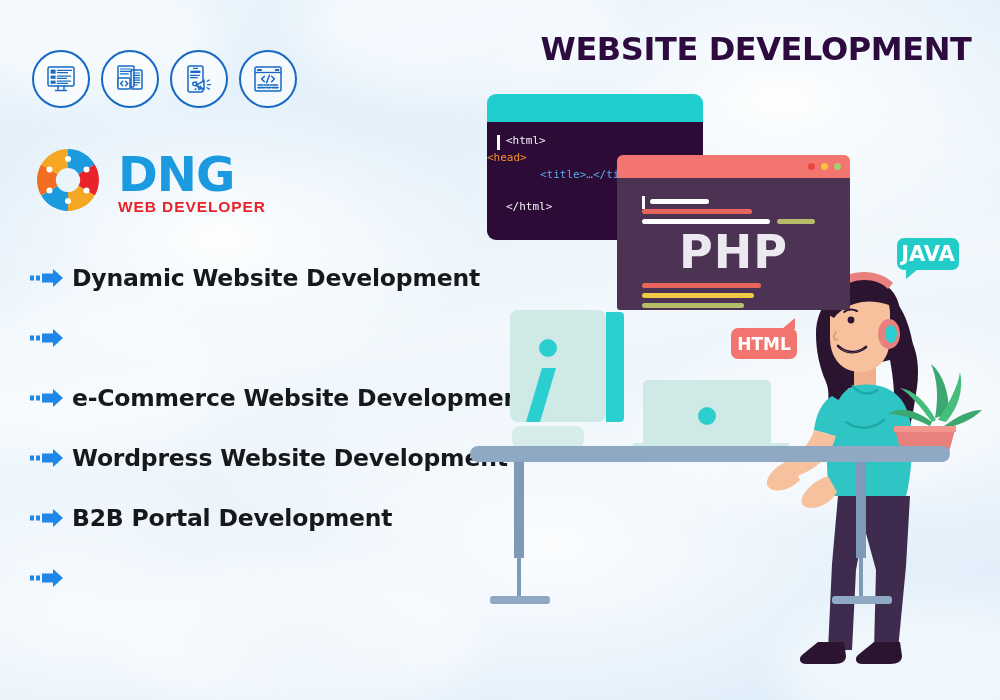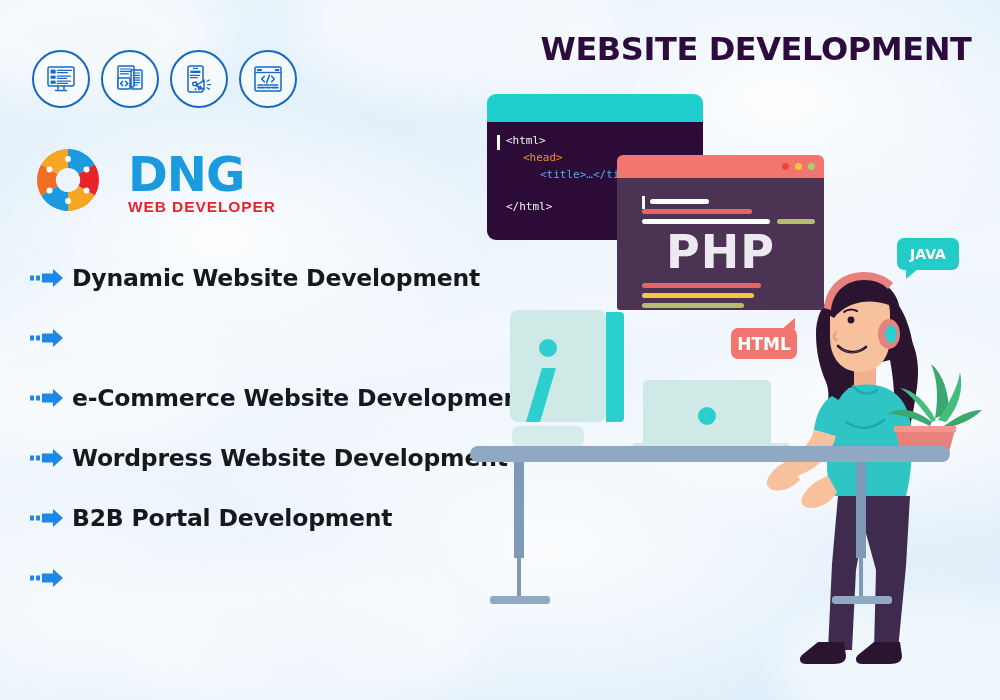--- a/index.html
+++ b/index.html
@@ -23,21 +23,21 @@
   
   #icon-row{position:absolute;left:32px;top:50px;display:flex;gap:11px;}
   .icon-circle{
     width:58px;height:58px;border-radius:50%;
     border:2.6px solid #1769c4;background:rgba(255,255,255,.55);
     display:flex;align-items:center;justify-content:center;box-sizing:border-box;
   }
   .icon-circle svg{display:block;}
 
   
-  #logo{position:absolute;left:30px;top:142px;display:flex;align-items:center;gap:22px;}
+  #logo{position:absolute;left:30px;top:142px;display:flex;align-items:center;gap:12px;}
   #logo-mark{width:76px;height:76px;position:relative;flex:none;}
   #logo-text{display:flex;flex-direction:column;line-height:1;padding-top:4px;}
   #logo-dng{font-size:48px;font-weight:bold;color:#1b9ae0;letter-spacing:-1px;
             font-family:"DejaVu Sans","Liberation Sans",sans-serif;}
   #logo-sub{font-size:15.5px;font-weight:bold;color:#e8232a;letter-spacing:.9px;margin-top:1px;
             font-family:"Liberation Sans",sans-serif;}
 
   
   #service-list{position:absolute;left:30px;top:248px;width:520px;}
   .service-item{display:flex;align-items:center;height:60px;}
@@ -63,21 +63,21 @@
     padding:10px 0 0 0;box-sizing:border-box;position:relative;
     font-family:"DejaVu Sans Mono","Liberation Mono",monospace;font-size:11px;
   }
   #html-window .caret{position:absolute;left:10px;top:13px;width:3px;height:15px;background:#ffffff;}
   .code-line{white-space:pre;line-height:1.55;}
   .c-white{color:#f4f1f6;}
   .c-orange{color:#f3922b;}
   .c-blue{color:#5ba8e8;}
 
   
-  #php-window{position:absolute;left:617px;top:155px;width:207px;height:155px;z-index:7;}
+  #php-window{position:absolute;left:617px;top:155px;width:233px;height:155px;z-index:7;}
   #php-window .bar{
     height:23px;background:#f2766f;border-radius:6px 6px 0 0;
     display:flex;align-items:center;justify-content:flex-end;padding-right:9px;gap:6px;box-sizing:border-box;
   }
   .dot{width:7px;height:7px;border-radius:50%;}
   .dot.r{background:#e8473f;}
   .dot.y{background:#f3c53c;}
   .dot.g{background:#a7cf6d;}
   #php-window .body{height:132px;background:#4c3354;border-radius:0 0 3px 3px;position:relative;}
   #php-window .caret{position:absolute;left:25px;top:18px;width:3px;height:13px;background:#ffffff;}
@@ -87,21 +87,21 @@
     font-size:46px;font-weight:bold;color:#eceaf0;letter-spacing:1px;
     font-family:"DejaVu Sans","Liberation Sans",sans-serif;
   }
 
   
   .badge{
     position:absolute;border-radius:7px;display:flex;align-items:center;justify-content:center;
     color:#ffffff;font-weight:bold;z-index:9;
     font-family:"DejaVu Sans","Liberation Sans",sans-serif;
   }
-  #badge-java{left:897px;top:238px;width:62px;height:32px;background:#22cdc9;font-size:14px;}
+  #badge-java{left:897px;top:238px;width:62px;height:32px;background:#22cdc9;font-size:21px;}
   #badge-java .tail{
     position:absolute;left:9px;bottom:-9px;width:0;height:0;
     border-left:12px solid #22cdc9;border-bottom:10px solid transparent;
   }
   #badge-html{left:731px;top:328px;width:66px;height:31px;background:#f2766f;font-size:17px;}
   #badge-html .tail{
     position:absolute;right:2px;top:-10px;width:0;height:0;
     border-right:13px solid #f2766f;border-top:11px solid transparent;
   }
 
@@ -252,21 +252,21 @@
     </div>
   </div>
 
   <div id="headline">WEBSITE DEVELOPMENT</div>
 
   <div id="html-window">
     <div class="bar"></div>
     <div class="body">
       <div class="caret"></div>
       <div class="code-line c-white" style="padding-left:19px;">&lt;html&gt;</div>
-      <div class="code-line c-orange" style="padding-left:36px;">&lt;head&gt;</div>
+      <div class="code-line c-orange" style="">&lt;head&gt;</div>
       <div class="code-line c-blue" style="padding-left:53px;">&lt;title&gt;…&lt;/title&gt;</div>
       <div class="code-line c-white" style="padding-left:19px;margin-top:15px;">&lt;/html&gt;</div>
     </div>
   </div>
 
   <div id="php-window">
     <div class="bar">
       <span class="dot r"></span>
       <span class="dot y"></span>
       <span class="dot g"></span>

